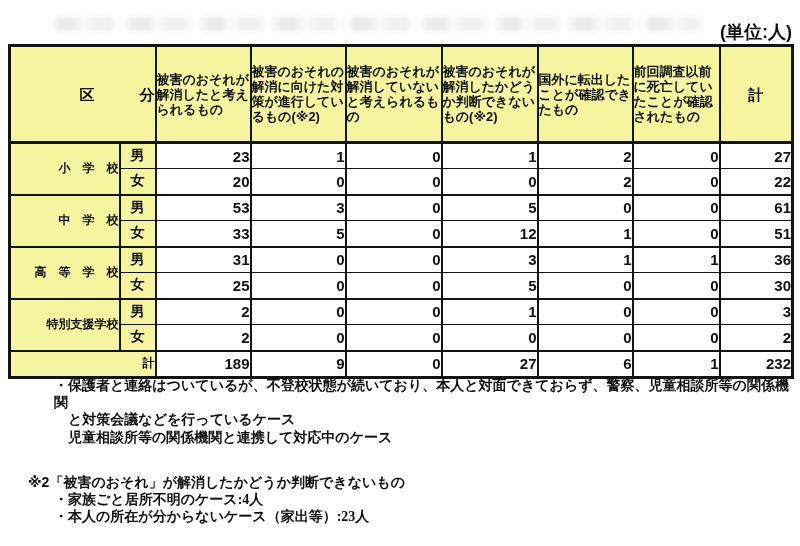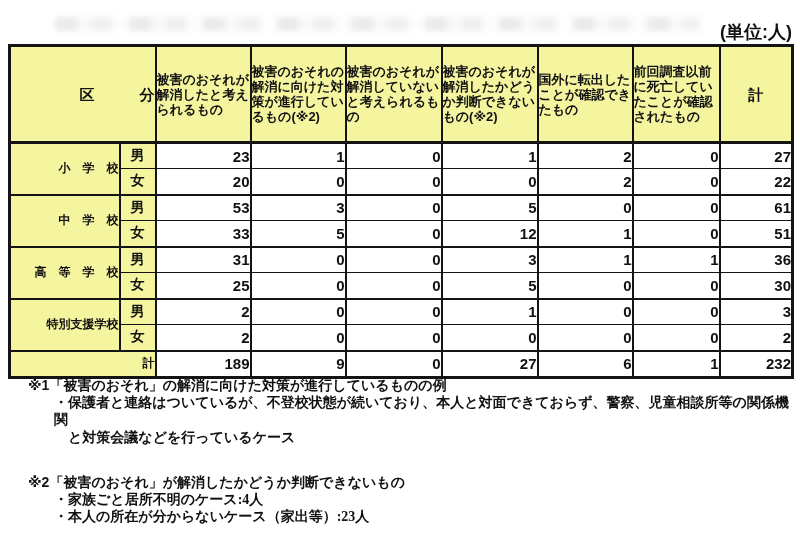--- a/index.html
+++ b/index.html
@@ -187,26 +187,26 @@
           <td class="val">27</td>
           <td class="val">6</td>
           <td class="val">1</td>
           <td class="val">232</td>
         </tr>
       </tbody>
   </table>
 
   <div class="footnotes">
     <div>
-      <div>※1「被害のおそれ」の解消に向けた対策が進行しているものの例</div>
       <div class="fn-item">
         <div>・保護者と連絡はついているが、不登校状態が続いており、本人と対面できておらず、警察、児童相談所等の関係機関</div>
         <div class="fn-cont">と対策会議などを行っているケース</div>
       </div>
       <div class="fn-item">
+        <div class="fn-cont">児童相談所等の関係機関と連携して対応中のケース</div>
       </div>
     </div>
     <div class="fn-block2">
       <div>※2「被害のおそれ」が解消したかどうか判断できないもの</div>
       <div class="fn-item">・家族ごと居所不明のケース:4人</div>
       <div class="fn-item">・本人の所在が分からないケース（家出等）:23人</div>
     </div>
   </div>
 
 </div>

